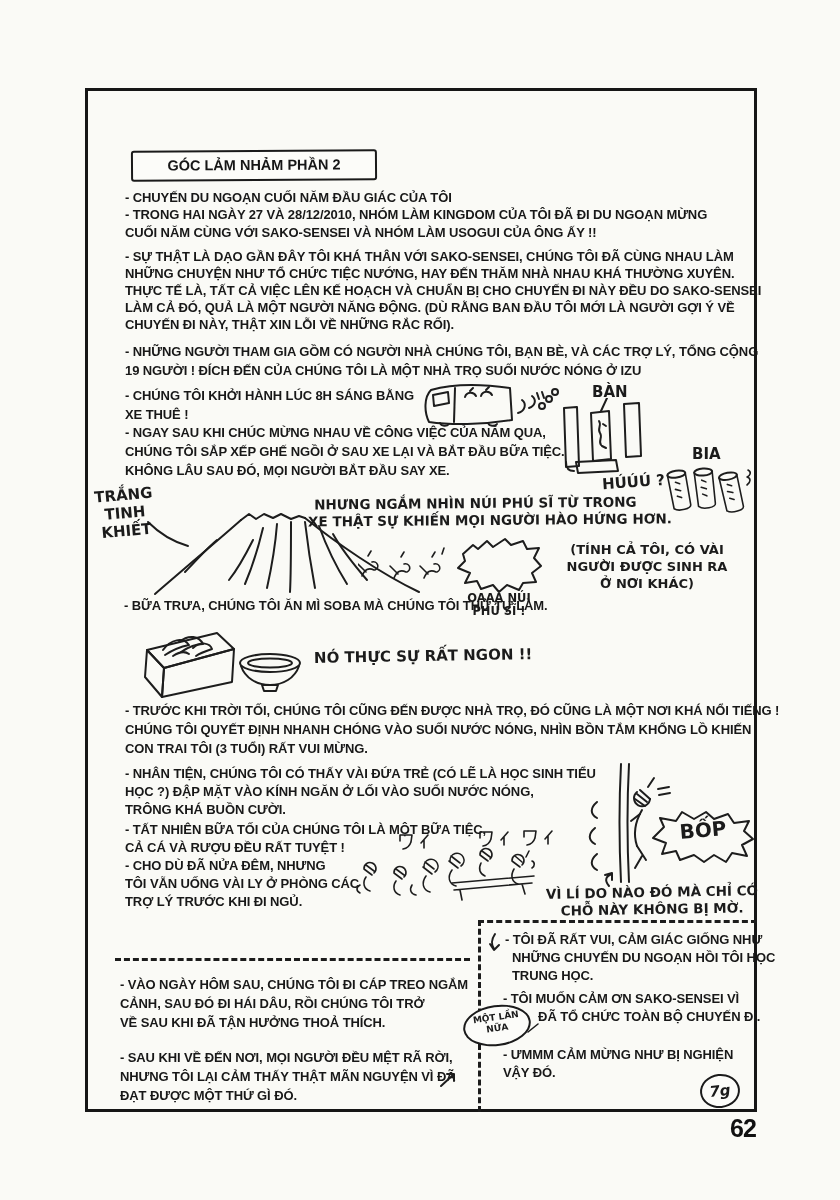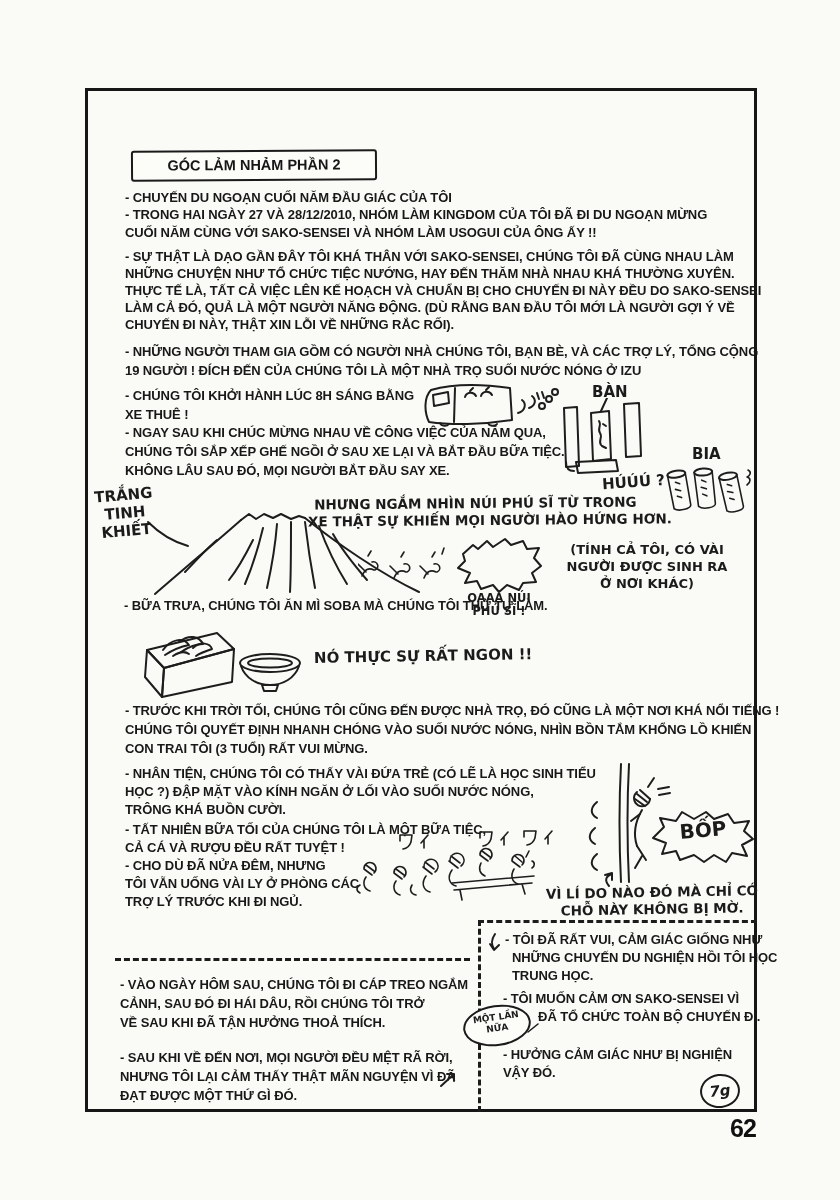--- a/index.html
+++ b/index.html
@@ -229,25 +229,25 @@
     <path d="M30,5 l-7,8 M26,10 l0,8"></path>
     <path d="M46,4 l0,6 M46,4 l12,0 l-1,7 q-2,6 -8,7"></path>
     <path d="M74,4 l-7,8 M70,9 l0,8"></path>
   </svg>
 
   <div class="abs dashBox" style="left:478px;top:920px;width:276px;height:189px;"></div>
   <svg class="abs sk" style="left:486px;top:932px;" width="16" height="20" viewBox="0 0 16 20">
     <path d="M9,2 C5,8 5,12 8,17 M4,12 L8,18 L13,13"></path>
   </svg>
   <div class="abs t" style="left:505px;top:931px;line-height:18px;">- TÔI ĐÃ RẤT VUI, CẢM GIÁC GIỐNG NHƯ
-  NHỮNG CHUYẾN DU NGHIỆN HỒI TÔI HỌC
+  NHỮNG CHUYẾN DU NGOẠN HỒI TÔI HỌC
   TRUNG HỌC.</div>
   <div class="abs t" style="left:503px;top:990px;line-height:18px;">- TÔI MUỐN CẢM ƠN SAKO-SENSEI VÌ
           ĐÃ TỔ CHỨC TOÀN BỘ CHUYẾN ĐI.</div>
-  <div class="abs t" style="left:503px;top:1046px;line-height:18px;">- HƯỞNG CẢM GIÁC NHƯ BỊ NGHIỆN
+  <div class="abs t" style="left:503px;top:1046px;line-height:18px;">- ƯMMM CẢM MỪNG NHƯ BỊ NGHIỆN
 VẬY ĐÓ.</div>
   <div class="abs roundBubble" style="left:463px;top:1005px;width:64px;height:32px;font-size:9px;line-height:11px;padding-top:5px;transform:rotate(-8deg);">MỘT LẦN
 NỮA</div>
   <svg class="abs sk thin" style="left:526px;top:1022px;" width="14" height="12" viewBox="0 0 14 12">
     <path d="M2,10 L12,2"></path>
   </svg>
 
   <svg class="abs sk" style="left:438px;top:1070px;" width="20" height="20" viewBox="0 0 20 20">
     <path d="M3,16 L15,5 M9,4 L16,4 L16,11"></path>
   </svg>

